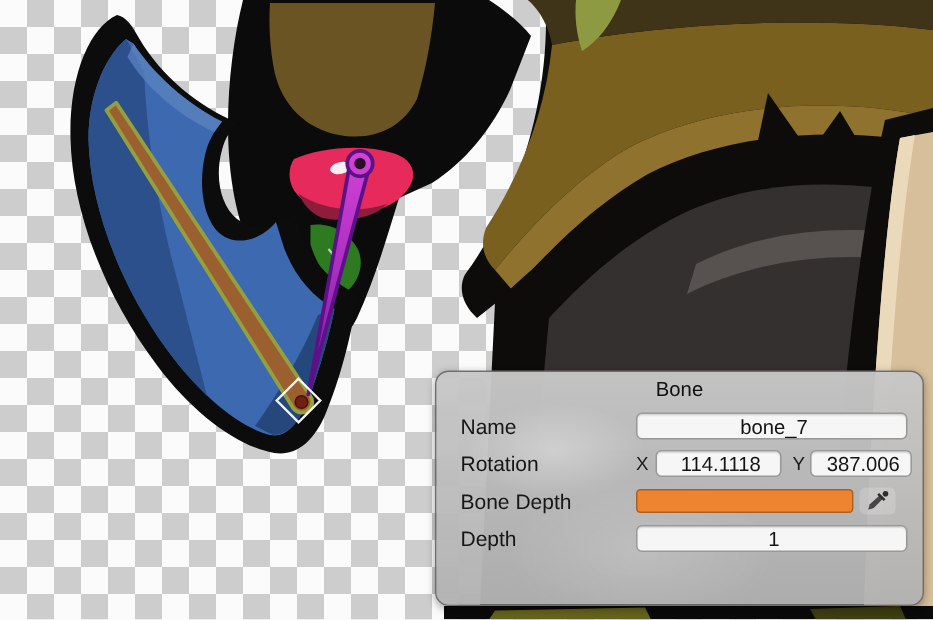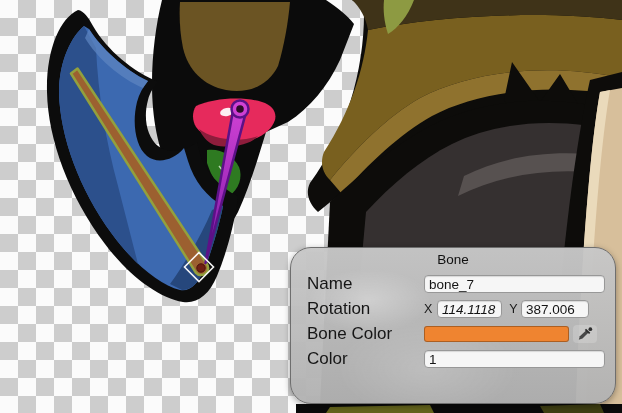--- a/index.html
+++ b/index.html
@@ -13,52 +13,52 @@
     background-position:0 0,18px 18px;
     background-size:36px 36px;
   }
   .art{position:absolute;left:0;top:0;width:622px;height:413px;}
 
   
   .panel{
     position:absolute;left:290px;top:247px;width:326px;height:157px;
     box-sizing:border-box;
     background:linear-gradient(180deg,rgba(199,199,199,.97),rgba(178,178,178,.97));
-    border:1px solid #6e6e6e;border-radius:21px;
+    border:1px solid #6e6e6e;border-radius:9px;
     box-shadow:0 2px 6px rgba(0,0,0,.35);
     z-index:5;
   }
   .panel::before{
     content:"";position:absolute;inset:0;border-radius:inherit;pointer-events:none;
     background:
       radial-gradient(90px 46px at 24% 34%, rgba(255,255,255,.30), transparent 70%),
       radial-gradient(130px 70px at 42% 78%, rgba(255,255,255,.16), transparent 72%);
   }
   .panel-title{
     position:relative;margin-top:4px;text-align:center;
     font-size:13.5px;color:#101010;
   }
   .rows{position:relative;margin-top:8px;}
   .row{display:flex;align-items:center;height:18px;margin-bottom:7px;}
   .row-label{
     box-sizing:border-box;width:133px;padding-left:16px;
-    font-size:17px;color:#161616;white-space:nowrap;flex:none;
+    font-size:14px;color:#161616;white-space:nowrap;flex:none;
   }
   .axis-label{font-size:12.5px;color:#1a1a1a;flex:none;}
   .axis-label.x{width:13px;}
   .axis-label.y{width:15px;text-align:center;}
   .fld{
     box-sizing:border-box;height:18px;flex:none;
     background:#f6f6f6;border:1px solid #989898;border-radius:4px;
     box-shadow:inset 0 1px 1px rgba(0,0,0,.13);
     font-family:"Liberation Sans",sans-serif;font-size:13.5px;color:#141414;
-    padding:0 1px 0 4px;outline:none;
+    padding:0 1px 0 4px;outline:none;text-align:center;
   }
   .fld.wide{width:181px;}
-  .fld.xval{width:65px;margin-right:4px;font-style:italic;}
+  .fld.xval{width:84px;margin-right:4px;}
   .fld.yval{width:68px;}
   .swatch{
     box-sizing:border-box;width:145px;height:16px;flex:none;
     border:1px solid rgba(0,0,0,.28);border-radius:3px;
   }
   .dropper-btn{
     width:24px;height:18px;margin-left:4px;flex:none;
     background:rgba(255,255,255,.18);border:none;border-radius:4px;
     display:flex;align-items:center;justify-content:center;cursor:pointer;padding:0;
   }
@@ -145,31 +145,31 @@
       <div class="row">
         <div class="row-label">Rotation</div>
         <span class="axis-label x">X</span>
         <input class="fld xval" type="text" value="114.1118" style="">
         <span class="axis-label y">Y</span>
         <input class="fld yval" type="text" value="387.006" style="">
       </div>
 
 
       <div class="row">
-        <div class="row-label">Bone Color</div>
+        <div class="row-label">Bone Depth</div>
         <div class="swatch" style="background-color: rgb(239, 132, 48);"></div>
         <button class="dropper-btn">
           <svg width="18" height="16" viewBox="0 0 20 18">
             <path d="M3 15.5 L4.2 11.5 L11.5 4.8 L14 7.3 L7.2 14.2 Z" fill="#474747"></path>
             <path d="M11.2 3 L16 7.6 L14.6 9 L9.8 4.4 Z" fill="#2e2e2e"></path>
             <circle cx="16" cy="3.6" r="2.1" fill="#2e2e2e"></circle>
           </svg>
         </button>
       </div>
 
       <div class="row">
-        <div class="row-label">Color</div>
+        <div class="row-label">Depth</div>
         <input class="fld wide" type="text" value="1" style="">
       </div>
 
     </div>
   </div>
 </div>
 
 </body></html>

